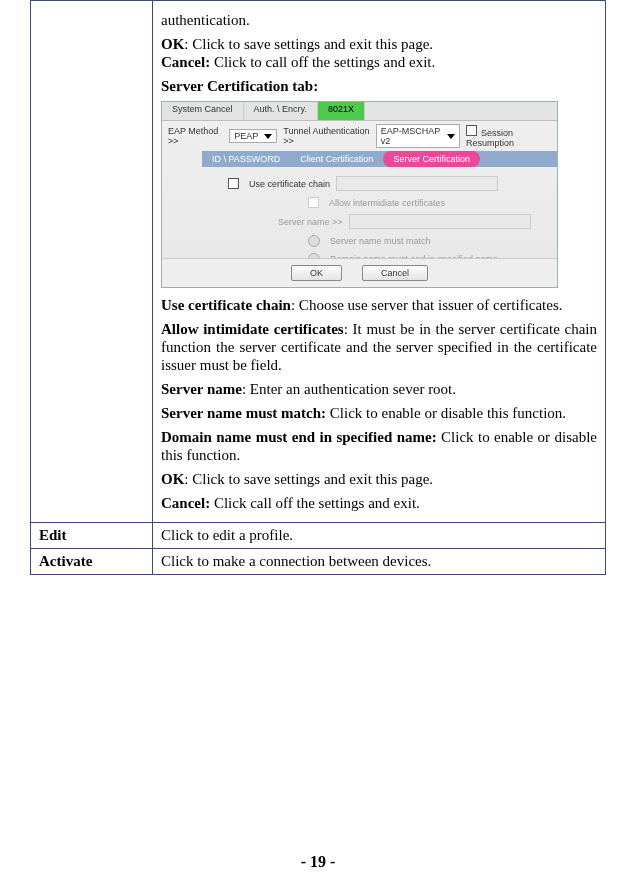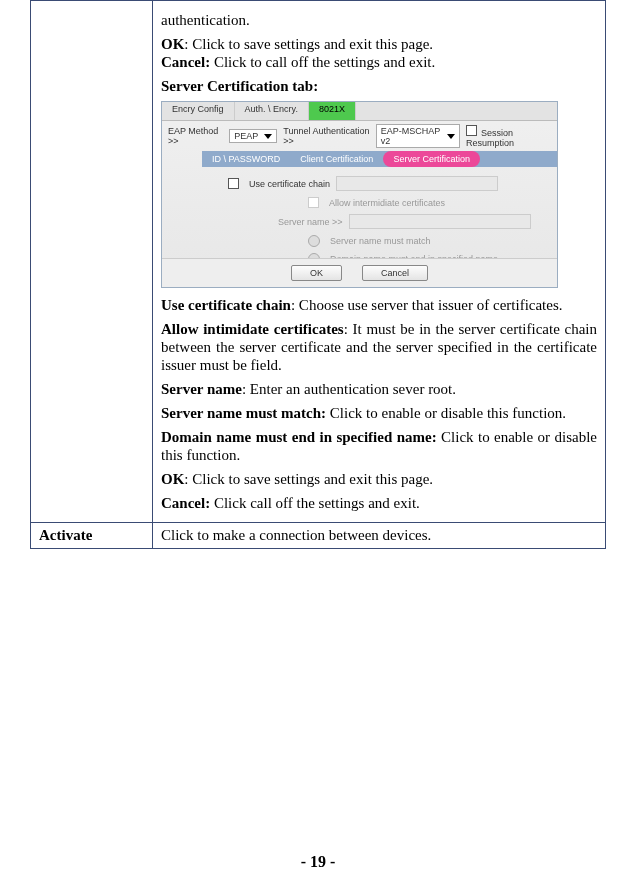--- a/index.html
+++ b/index.html
@@ -137,21 +137,21 @@
     <tbody>
         <tr>
       <td class="left"></td>
       <td>
         <p>authentication.</p>
         <p><span class="bold">OK</span><span>: Click to save settings and exit this page.</span><br><span class="bold">Cancel:</span><span> Click to call off the settings and exit.</span></p>
         <p class="bold">Server Certification tab:</p>
 
         <div class="shot">
           <div class="shot-tabs">
-            <div class="shot-tab">Encry Config</div>
+            <div class="shot-tab">System Cancel</div>
             <div class="shot-tab">Auth. \ Encry.</div>
             <div class="shot-tab active">8021X</div>
           </div>
           <div class="shot-row">
             <span>EAP Method &gt;&gt;</span>
             <span class="shot-dd">
                   <span>PEAP</span>
                   <span class="dd-arrow"></span>
                 </span>
             <span>Tunnel Authentication &gt;&gt;</span>
@@ -187,29 +187,33 @@
             <span class="shot-radio"></span>
             <span>Domain name must end in specified name</span>
           </div>
           <div class="shot-footer">
             <span class="shot-btn">OK</span>
             <span class="shot-btn">Cancel</span>
           </div>
         </div>
 
         <p class="justify"><span class="bold">Use certificate chain</span><span>: Choose use server that issuer of certificates.</span></p>
-        <p><span class="bold">Allow intimidate certificates</span><span>: It must be in the server certificate chain between the server certificate and the server specified in the certificate issuer must be field.</span></p>
+        <p><span class="bold">Allow intimidate certificates</span><span>: It must be in the server certificate chain function the server certificate and the server specified in the certificate issuer must be field.</span></p>
         <p><span class="bold">Server name</span><span>: Enter an authentication sever root.</span></p>
         <p class="justify"><span class="bold">Server name must match:</span><span> Click to enable or disable this function.</span></p>
         <p class="justify"><span class="bold">Domain name must end in specified name:</span><span> Click to enable or disable this function.</span></p>
         <p><span class="bold">OK</span><span>: Click to save settings and exit this page.</span></p>
         <p><span class="bold">Cancel:</span><span> Click call off the settings and exit.</span></p>
       </td>
     </tr>
     <tr>
+      <td class="left bold">Edit</td>
+      <td>Click to edit a profile.</td>
+    </tr>
+    <tr>
       <td class="left bold">Activate</td>
       <td>Click to make a connection between devices.</td>
     </tr>
   </tbody>
     </table>
 </div>
 
 <div class="page-num">- 19 -</div>
 
 </body></html>

